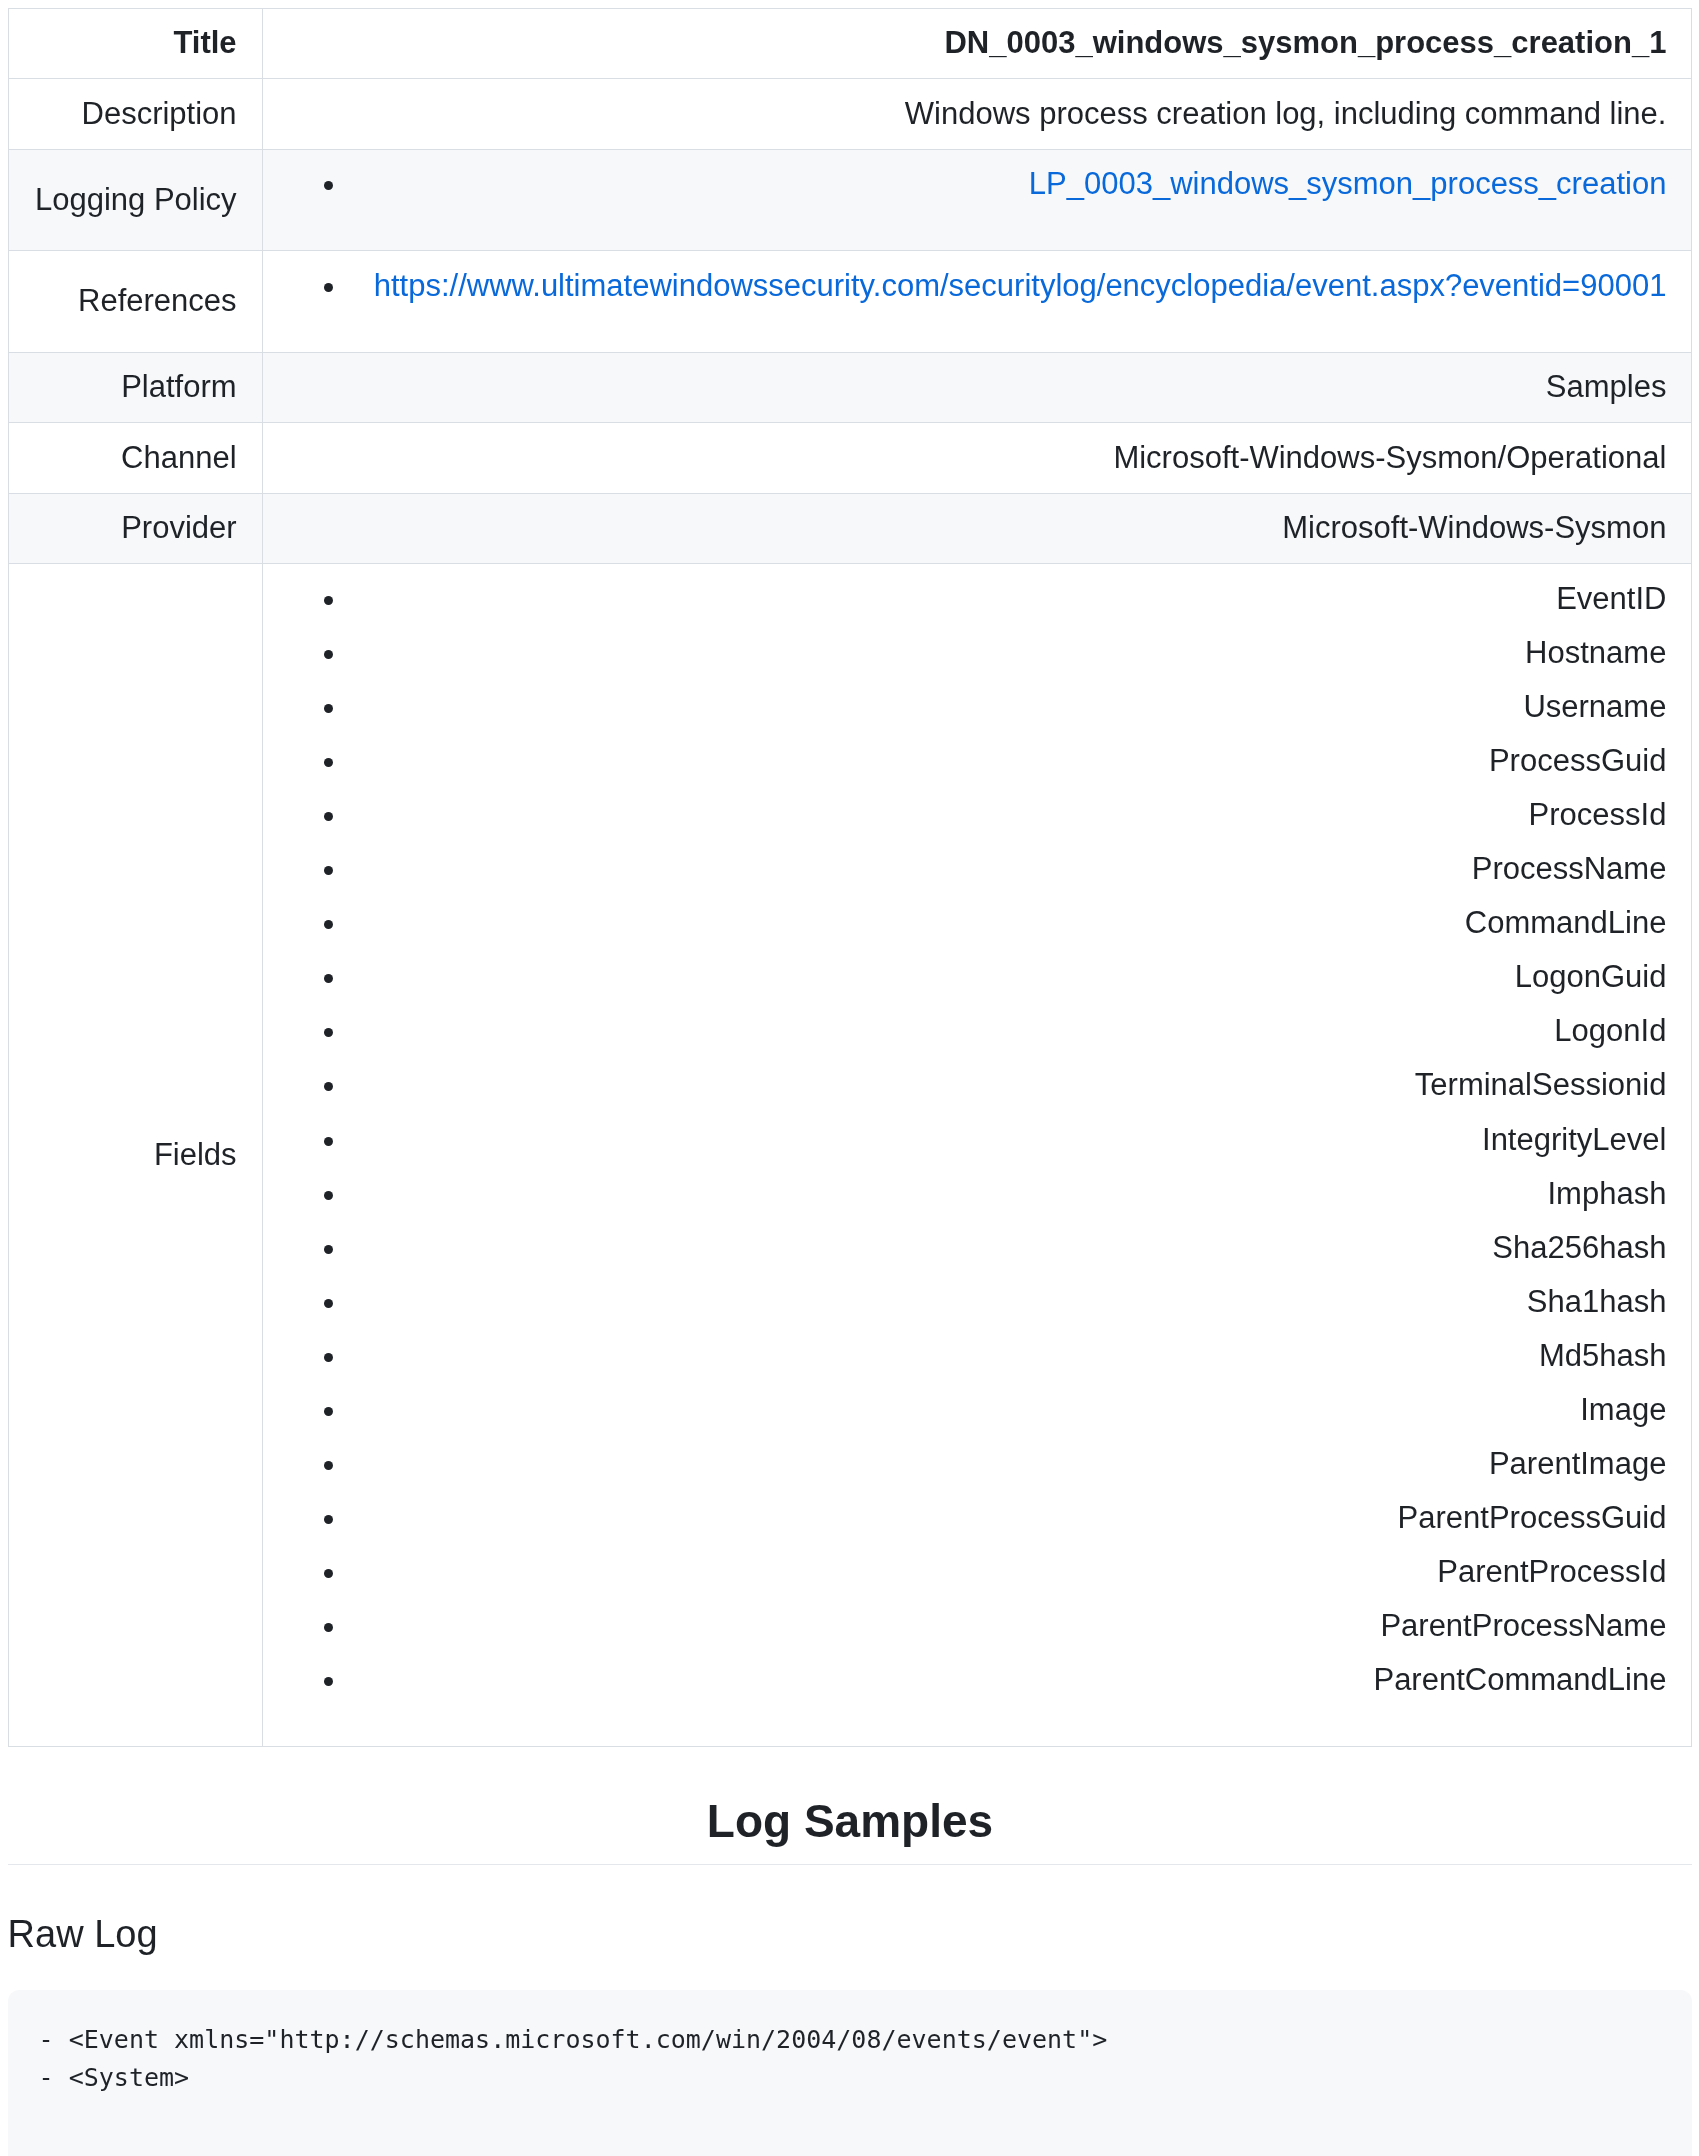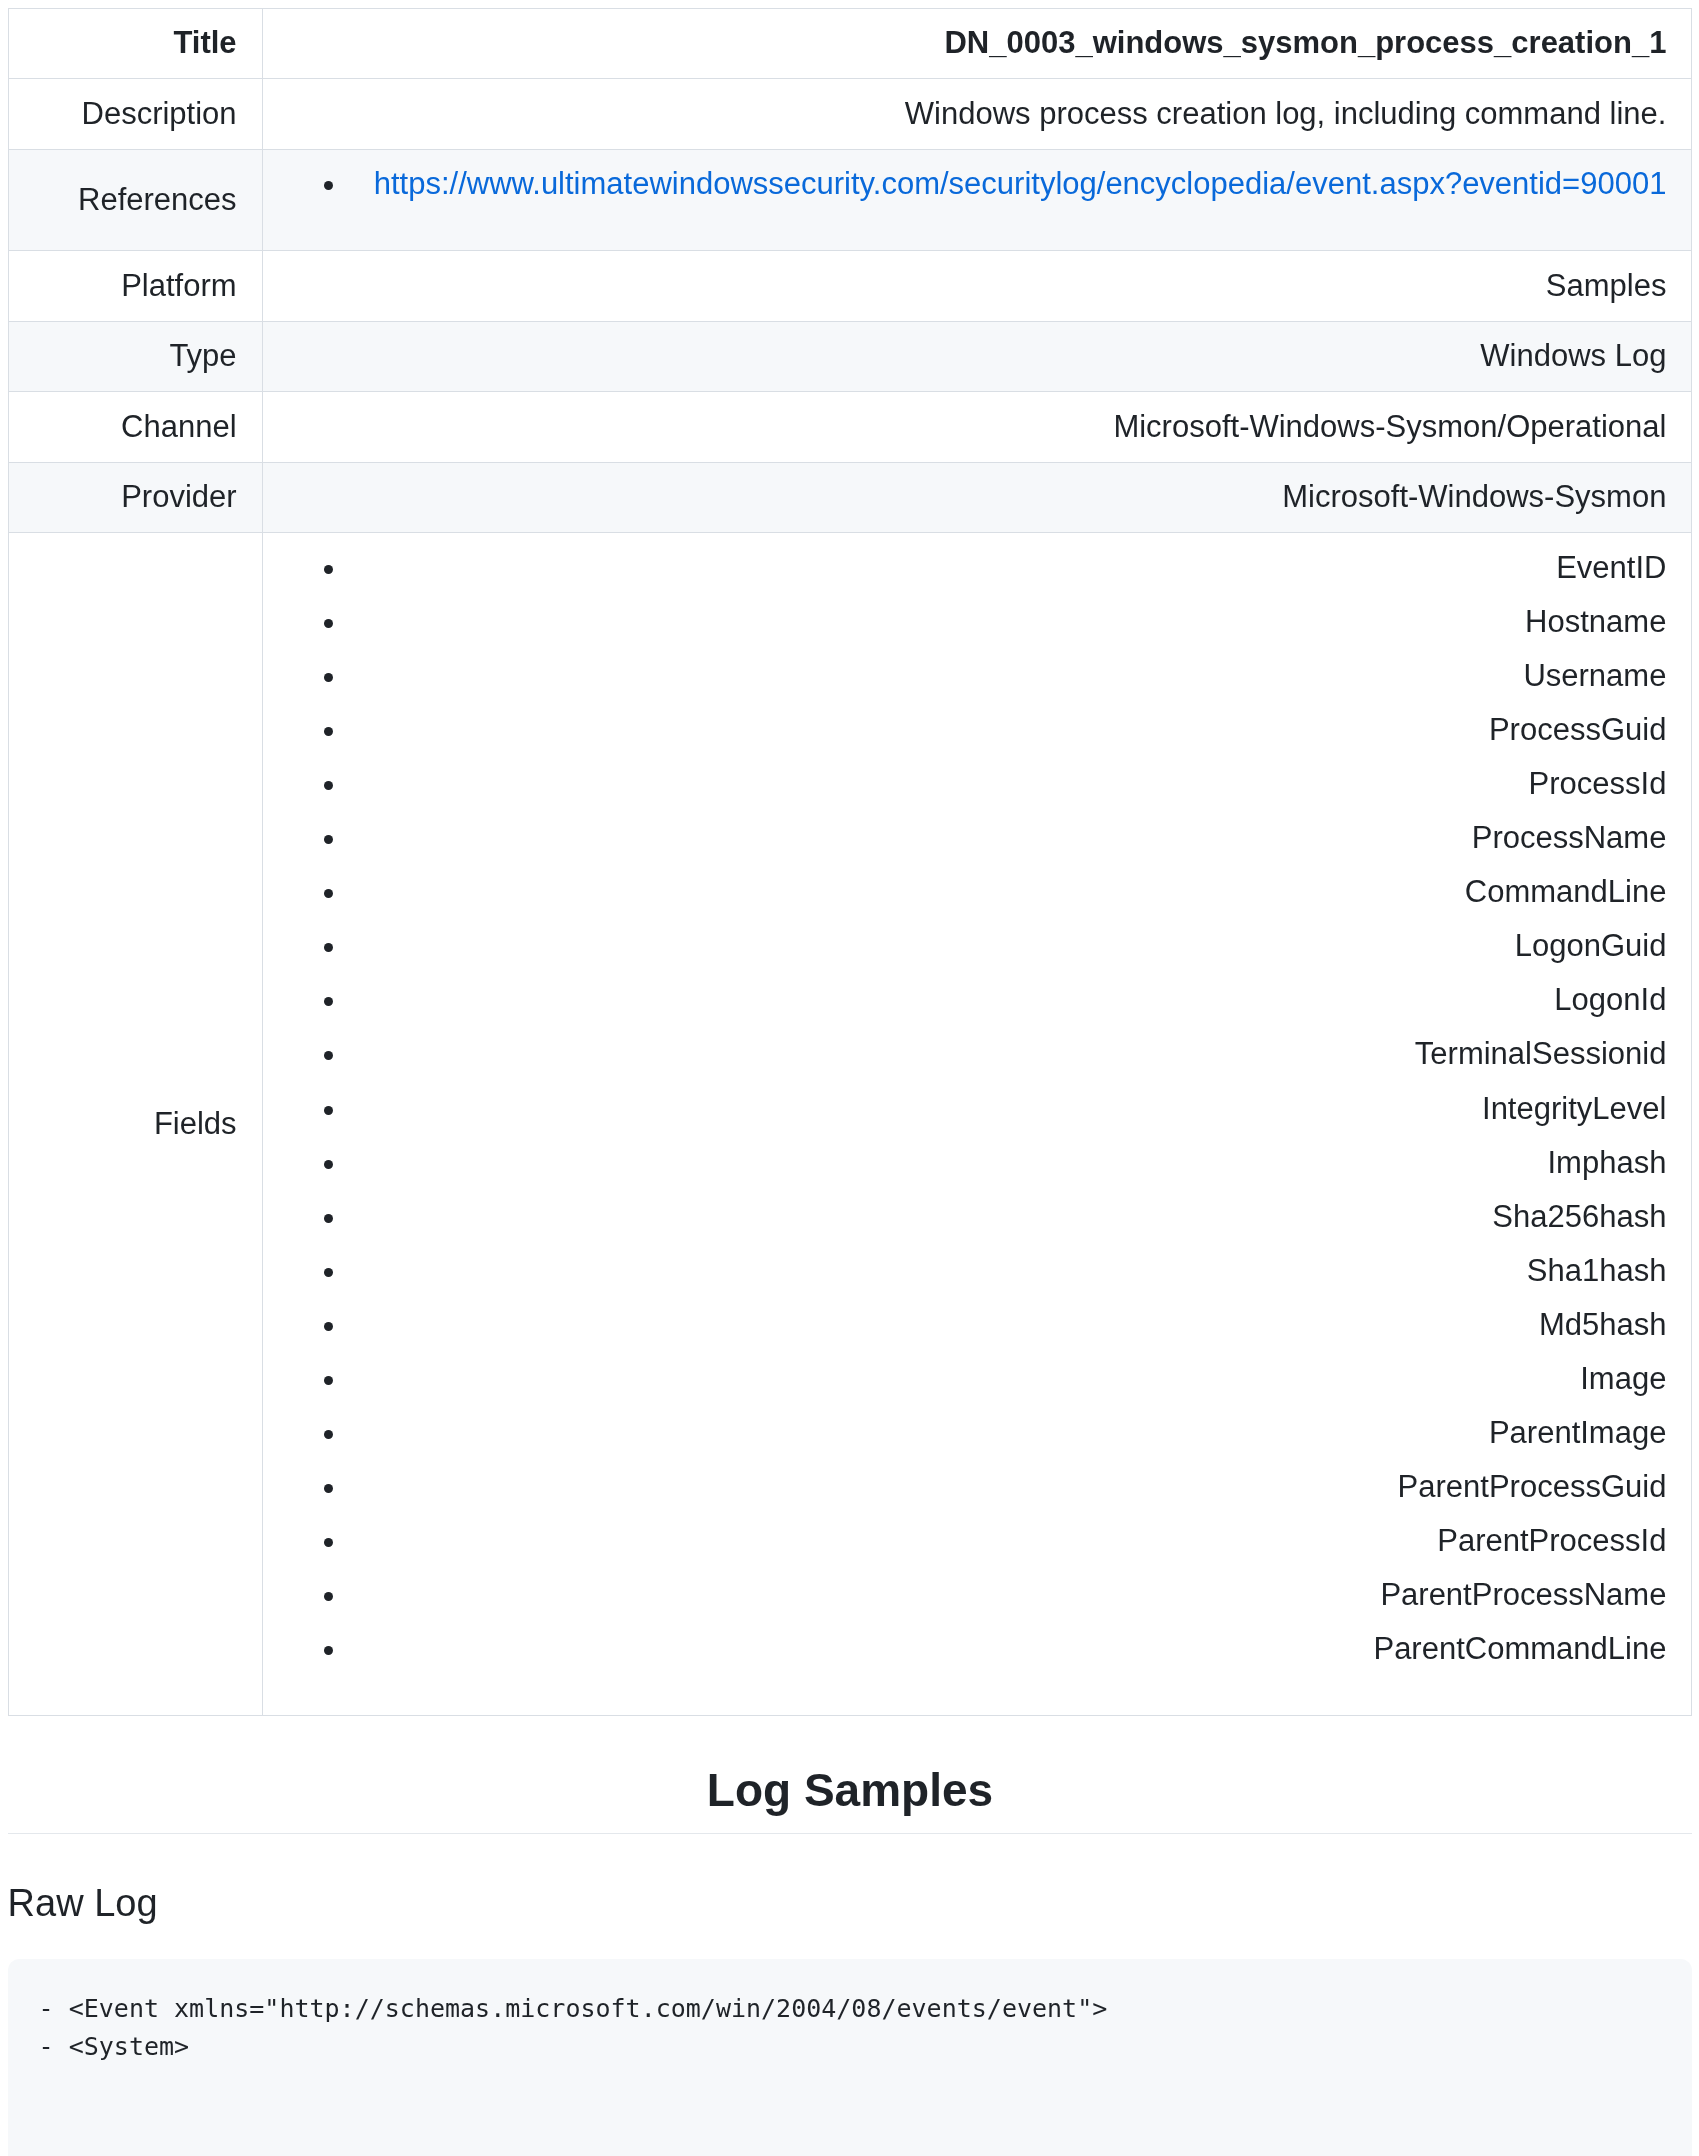--- a/index.html
+++ b/index.html
@@ -85,34 +85,38 @@
       <th class="col-label">Title</th>
       <th>DN_0003_windows_sysmon_process_creation_1</th>
     </tr>
   </thead>
   <tbody>
     <tr>
       <td class="col-label">Description</td>
       <td>Windows process creation log, including command line.</td>
     </tr>
     <tr>
+      <td class="col-label">Logging Policy</td>
+      <td>
+        <ul>
+            <li><a href="#">LP_0003_windows_sysmon_process_creation</a></li>
+          </ul>
+      </td>
+    </tr>
+    <tr>
       <td class="col-label">References</td>
       <td>
         <ul>
             <li><a href="#">https://www.ultimatewindowssecurity.com/securitylog/encyclopedia/event.aspx?eventid=90001</a></li>
           </ul>
       </td>
     </tr>
     <tr>
       <td class="col-label">Platform</td>
       <td>Samples</td>
-    </tr>
-    <tr>
-      <td class="col-label">Type</td>
-      <td>Windows Log</td>
     </tr>
     <tr>
       <td class="col-label">Channel</td>
       <td>Microsoft-Windows-Sysmon/Operational</td>
     </tr>
     <tr>
       <td class="col-label">Provider</td>
       <td>Microsoft-Windows-Sysmon</td>
     </tr>
     <tr>

